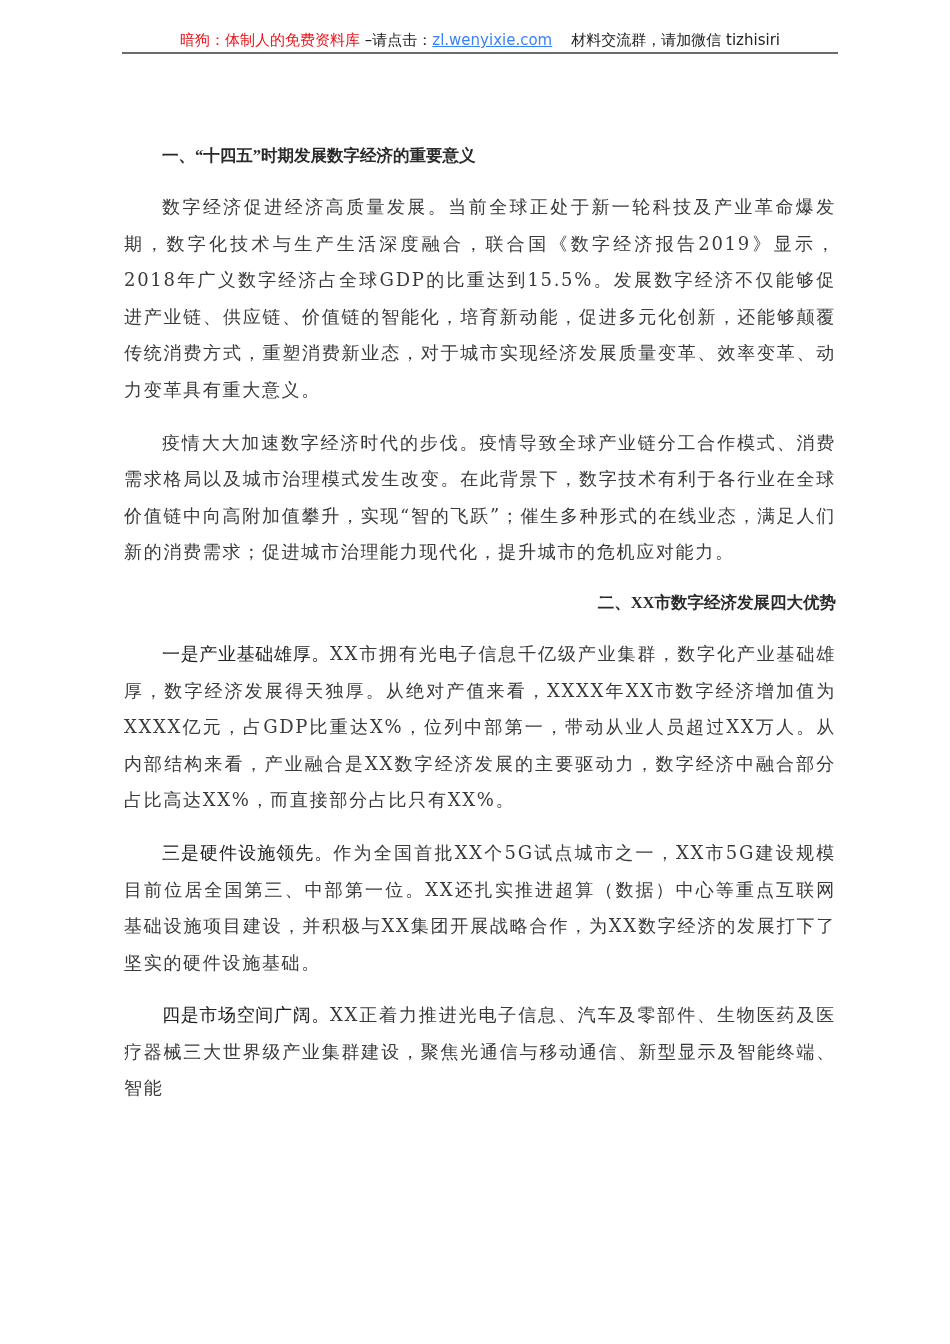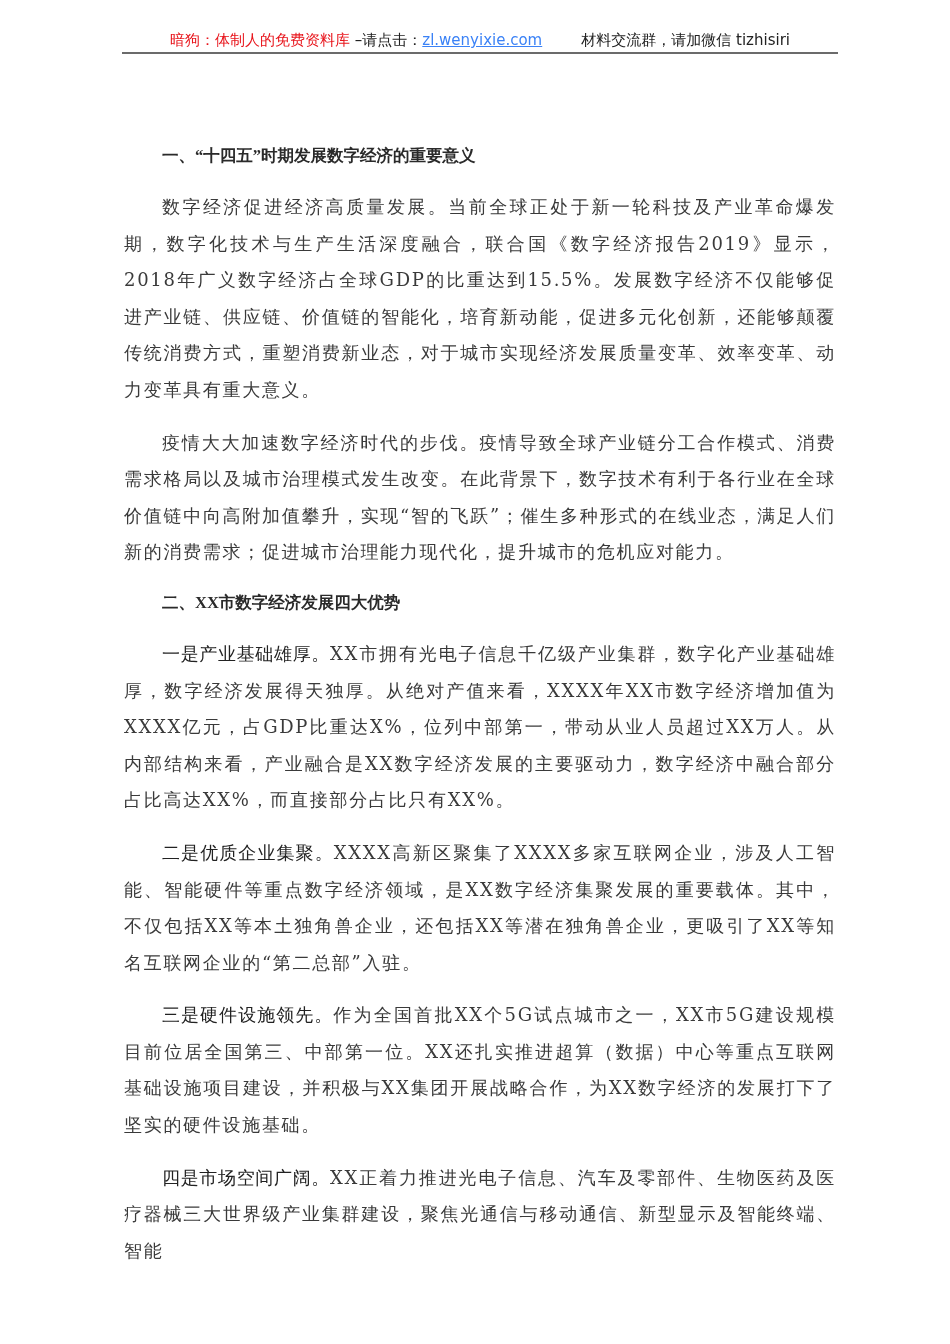--- a/index.html
+++ b/index.html
@@ -66,27 +66,26 @@
       font-family: "DejaVu Sans", "Liberation Sans", sans-serif;
       font-weight: normal;
       color: #222222;
       letter-spacing: 0.5px;
     }
   </style>
 </head>
 <body>
 
 <div class="header">
-  <span class="red">暗狗：体制人的免费资料库</span><span class="black"> –请点击：</span><span class="link">zl.wenyixie.com</span><span class="black" style="white-space:pre;padding-left:20px;">    材料交流群，请加微信 tizhisiri</span>
+  <span class="red">暗狗：体制人的免费资料库</span><span class="black"> –请点击：</span><span class="link">zl.wenyixie.com</span><span class="black" style="white-space:pre;">    材料交流群，请加微信 tizhisiri</span>
 </div>
 <div class="header-rule"></div>
 
 <div class="content">
   <div class="heading">一、“十四五”时期发展数字经济的重要意义</div>
   <p class="para">数字经济促进经济高质量发展。当前全球正处于新一轮科技及产业革命爆发期，数字化技术与生产生活深度融合，联合国《数字经济报告2019》显示，2018年广义数字经济占全球GDP的比重达到15.5%。发展数字经济不仅能够促进产业链、供应链、价值链的智能化，培育新动能，促进多元化创新，还能够颠覆传统消费方式，重塑消费新业态，对于城市实现经济发展质量变革、效率变革、动力变革具有重大意义。</p>
   <p class="para">疫情大大加速数字经济时代的步伐。疫情导致全球产业链分工合作模式、消费需求格局以及城市治理模式发生改变。在此背景下，数字技术有利于各行业在全球价值链中向高附加值攀升，实现“智的飞跃”；催生多种形式的在线业态，满足人们新的消费需求；促进城市治理能力现代化，提升城市的危机应对能力。</p>
 
-  <div class="heading" style="margin-top:2px;">二、XX市数字经济发展四大优势</div>
+  <div class="heading" style="margin-top:2px;text-align:right;">二、XX市数字经济发展四大优势</div>
   <p class="para"><b>一是产业基础雄厚。</b><span>XX市拥有光电子信息千亿级产业集群，数字化产业基础雄厚，数字经济发展得天独厚。从绝对产值来看，XXXX年XX市数字经济增加值为XXXX亿元，占GDP比重达X%，位列中部第一，带动从业人员超过XX万人。从内部结构来看，产业融合是XX数字经济发展的主要驱动力，数字经济中融合部分占比高达XX%，而直接部分占比只有XX%。</span></p>
-  <p class="para"><b>二是优质企业集聚。</b><span>XXXX高新区聚集了XXXX多家互联网企业，涉及人工智能、智能硬件等重点数字经济领域，是XX数字经济集聚发展的重要载体。其中，不仅包括XX等本土独角兽企业，还包括XX等潜在独角兽企业，更吸引了XX等知名互联网企业的“第二总部”入驻。</span></p>
   <p class="para"><b>三是硬件设施领先。</b><span>作为全国首批XX个5G试点城市之一，XX市5G建设规模目前位居全国第三、中部第一位。XX还扎实推进超算（数据）中心等重点互联网基础设施项目建设，并积极与XX集团开展战略合作，为XX数字经济的发展打下了坚实的硬件设施基础。</span></p>
   <p class="para"><b>四是市场空间广阔。</b><span>XX正着力推进光电子信息、汽车及零部件、生物医药及医疗器械三大世界级产业集群建设，聚焦光通信与移动通信、新型显示及智能终端、智能</span></p>
 </div>
 
 </body></html>

